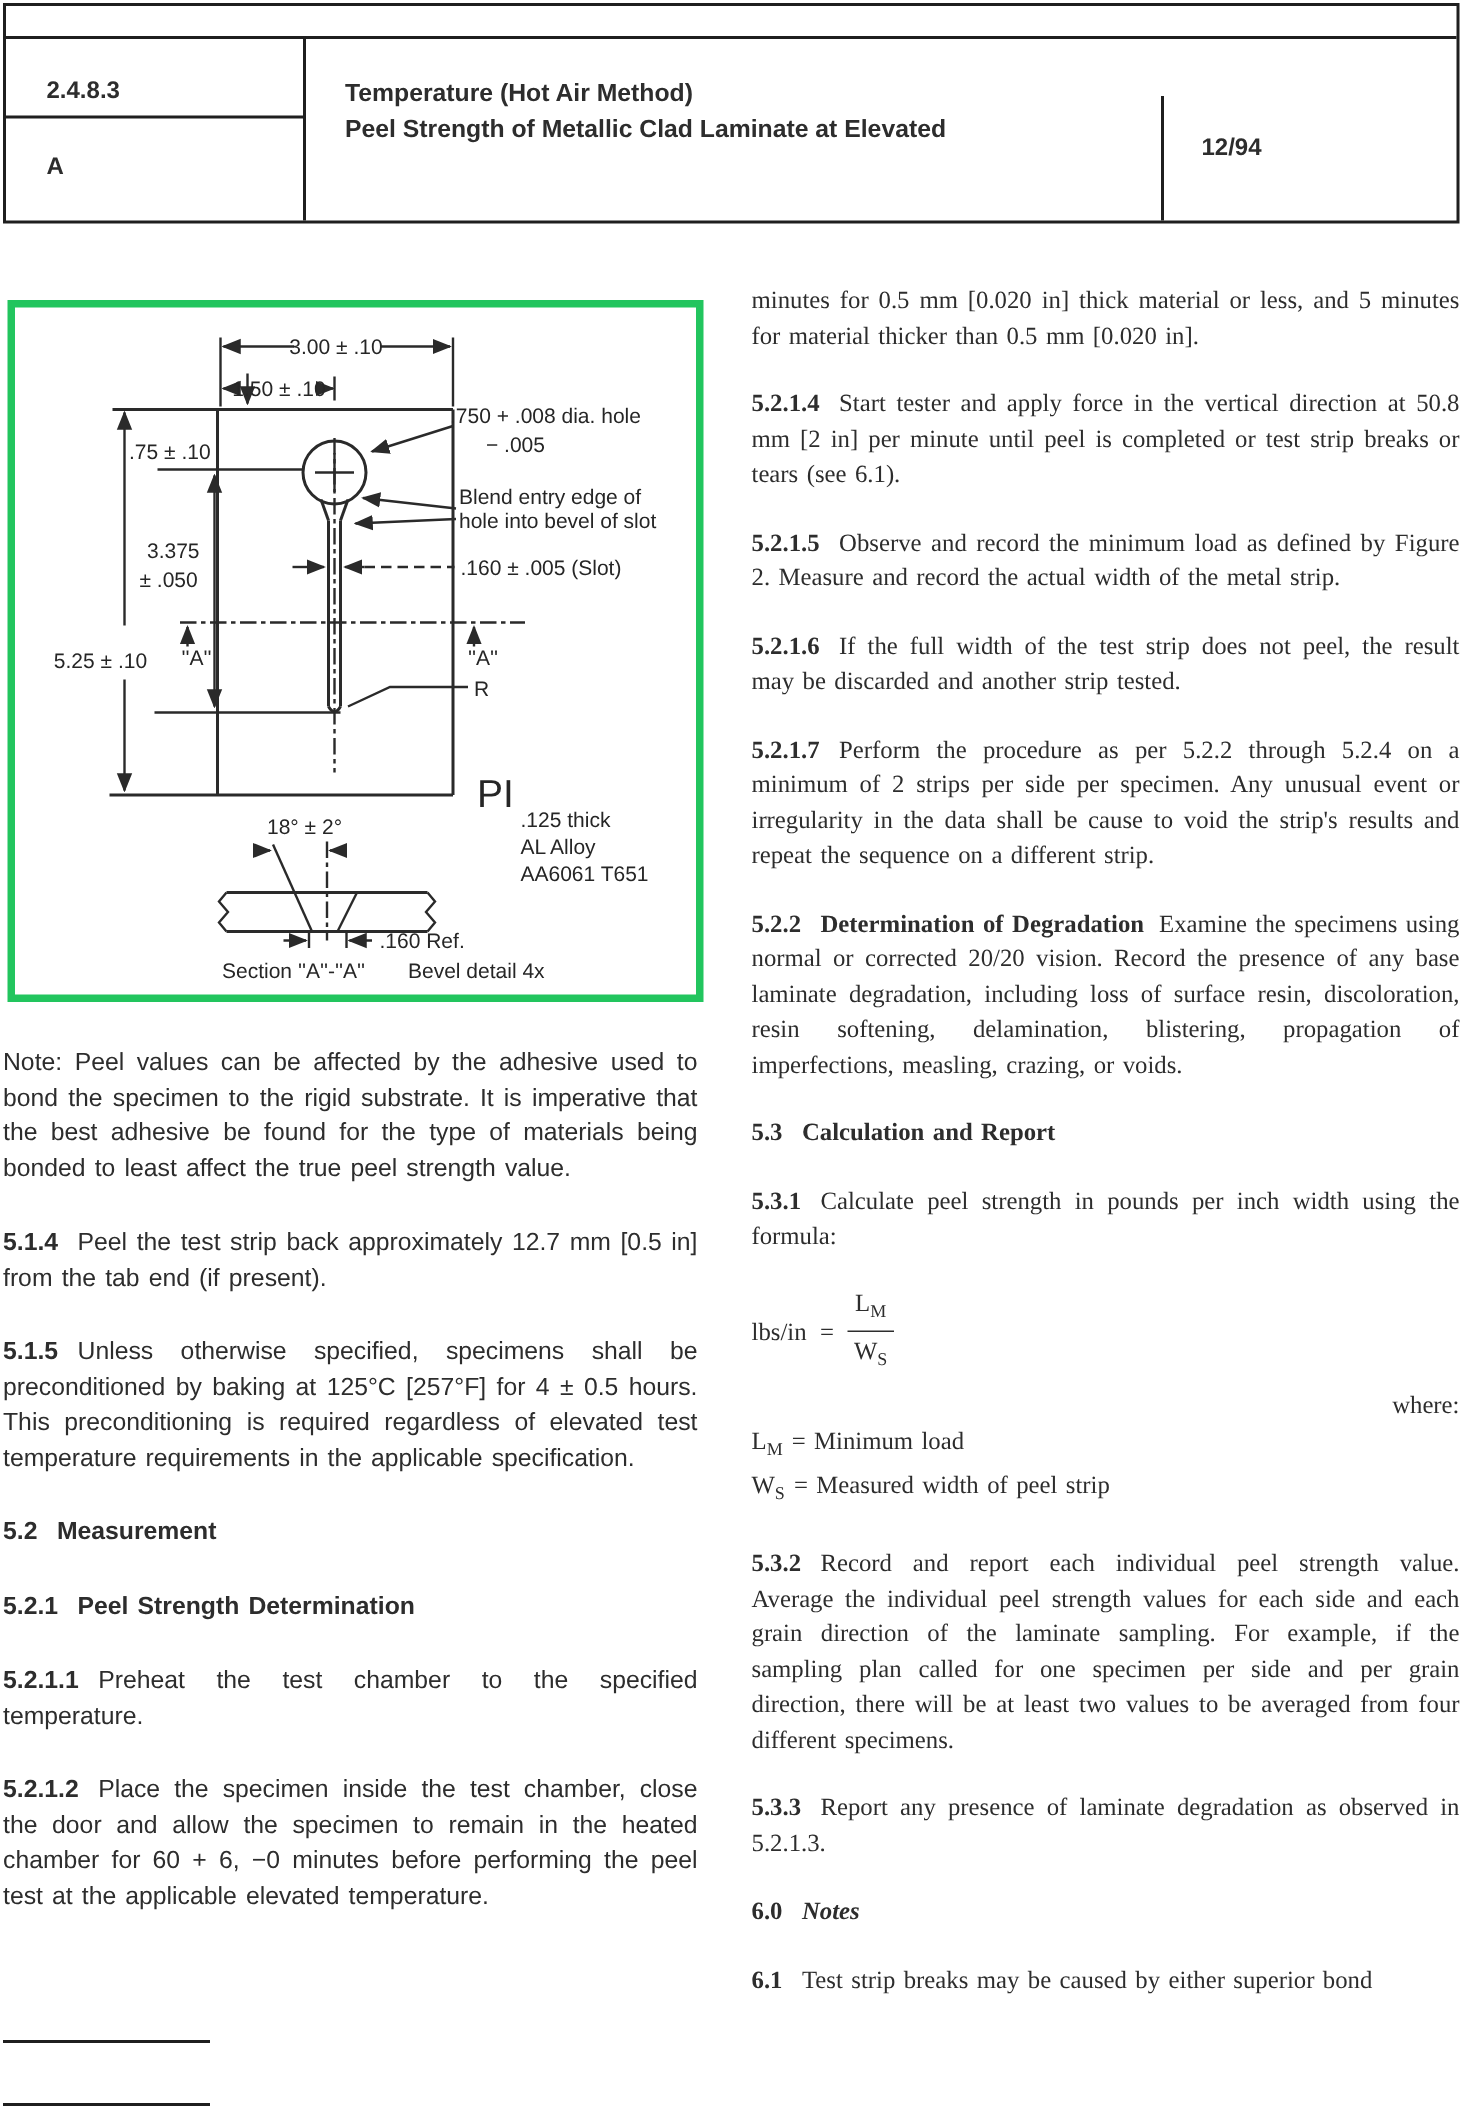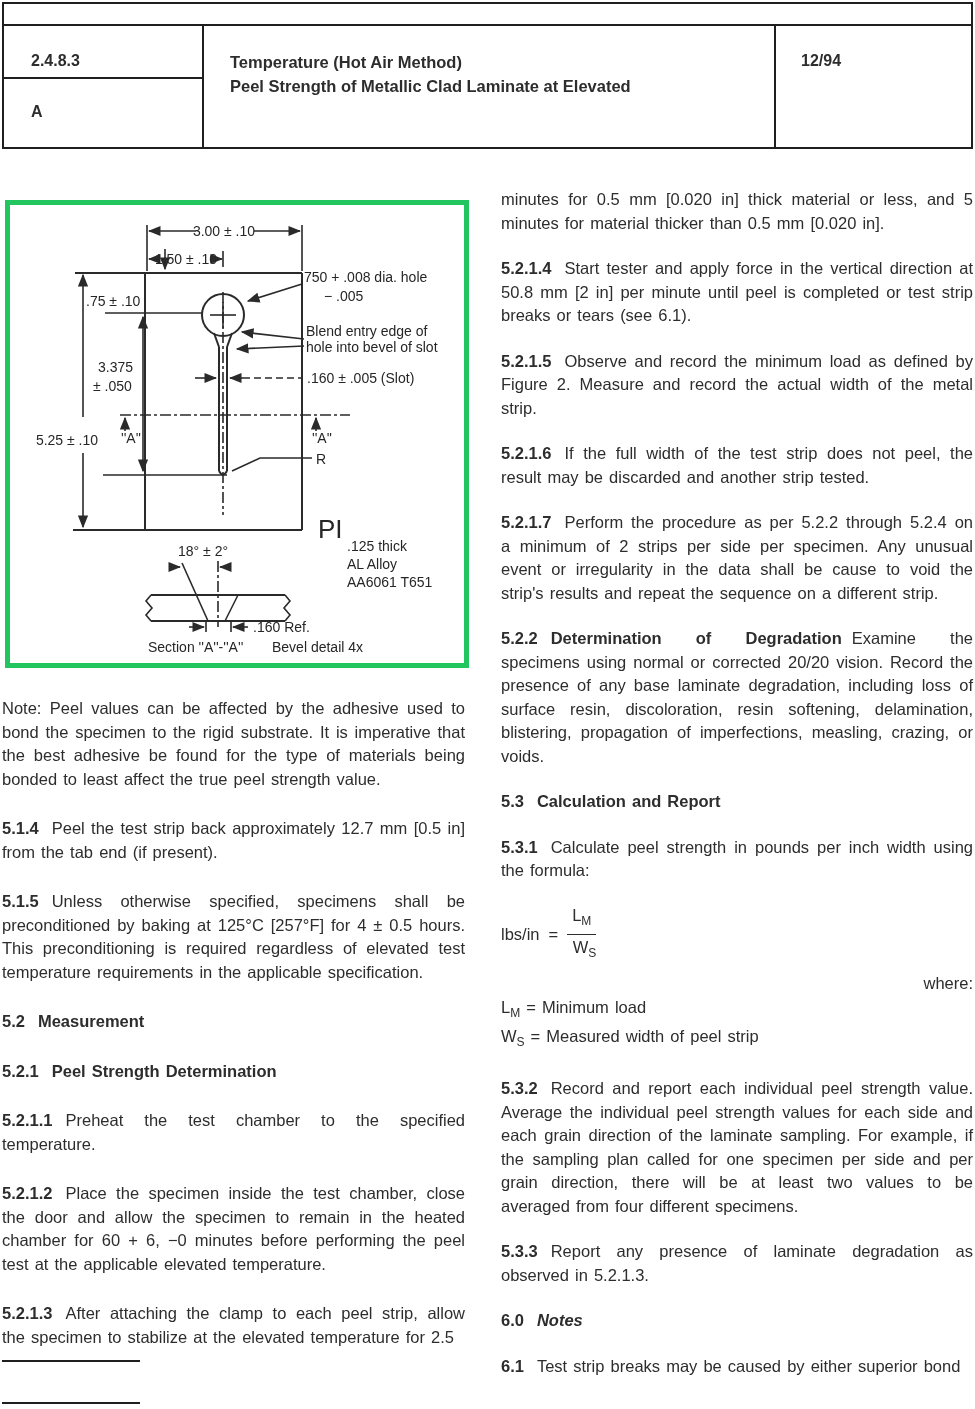--- a/index.html
+++ b/index.html
@@ -10,48 +10,48 @@
   .page{position:absolute;inset:0;}
 
   
   .hdr{position:absolute;left:2px;top:2px;width:967px;border:2px solid #1f1f1f;background:#fff;}
   .hdr-band{height:20px;border-bottom:2px solid #1f1f1f;}
   .hdr-row{display:flex;height:121px;}
   .hdr-left{width:198px;border-right:2px solid #1f1f1f;display:flex;flex-direction:column;}
   .hdr-num{height:53px;border-bottom:2px solid #1f1f1f;box-sizing:border-box;padding:26px 0 0 27px;font-weight:bold;font-size:16px;}
   .hdr-rev{flex:1;padding:24px 0 0 27px;font-weight:bold;font-size:16px;}
   .hdr-title{flex:1;padding:24px 10px 0 26px;font-weight:bold;font-size:16.5px;line-height:24px;}
-  .hdr-date{width:197px;border-left:2px solid #1f1f1f;box-sizing:border-box;padding:26px 0 0 25px;font-weight:bold;font-size:16px;}
+  .hdr-date{width:197px;border-left:2px solid #1f1f1f;box-sizing:border-box;padding:26px 0 0 25px;font-weight:bold;font-size:16px;margin-top:38px;}
 
   
   .figure-box{position:absolute;left:5px;top:200px;width:454px;height:458px;border:5px solid #22c55e;background:#fff;}
   .figure-box svg{display:block;}
   .ln{stroke:#2a2a2a;stroke-width:1.6;fill:none;}
   .thk{stroke-width:2;}
   .dsh{stroke-dasharray:11 3 3 3;}
   .dsh2{stroke-dasharray:7 4;}
   svg text{font-family:"Liberation Sans", sans-serif;font-size:14px;fill:#262626;}
   text.big{font-size:26px;}
 
   
   .col{position:absolute;font-size:16.5px;line-height:23.5px;text-align:justify;word-spacing:1.5px;}
   .col p{margin:0 0 26px 0;}
   .col-left{left:2px;top:697px;width:463px;}
-  .col-right{left:501px;top:188px;width:472px;}
+  .col-right{left:501px;top:188px;width:472px;font-family:Liberation Serif, serif;}
   .col-right p{margin-bottom:22px;}
   .pn{font-weight:bold;margin-right:13px;}
   .rh{font-weight:bold;margin-right:10px;}
   p.h{font-weight:bold;margin-top:20px;}
   .it{font-style:italic;}
 
   
   .formula{display:flex;align-items:center;gap:9px;margin:2px 0 8px 0;text-align:left;}
   .frac{display:inline-flex;flex-direction:column;text-align:center;line-height:21px;}
   .fnum{border-bottom:1.6px solid #2d2d2d;padding:0 5px 2px 5px;text-align:right;}
-  .fden{padding-top:2px;text-align:right;}
+  .fden{padding-top:2px;}
   sub{font-size:12px;}
   p.defline{margin:0 !important;text-align:left;}
   .def-rest{margin-left:6px;}
   p.wh{margin:0 !important;text-align:right;}
 
   .rule{position:absolute;left:2px;width:138px;height:2px;background:#1f1f1f;}
   .rule-1{top:1360px;}
   .rule-2{top:1402px;}
 </style>
 </head>
@@ -176,21 +176,20 @@
   </div>
 
   <div class="col col-left">
     <p>Note: Peel values can be affected by the adhesive used to bond the specimen to the rigid substrate. It is imperative that the best adhesive be found for the type of materials being bonded to least affect the true peel strength value.</p>
     <p><b class="pn">5.1.4</b><span>Peel the test strip back approximately 12.7 mm [0.5 in] from the tab end (if present).</span></p>
     <p><b class="pn">5.1.5</b><span>Unless otherwise specified, specimens shall be preconditioned by baking at 125°C [257°F] for 4 ± 0.5 hours. This preconditioning is required regardless of elevated test temperature requirements in the applicable specification.</span></p>
     <p class="h"><b class="pn">5.2</b><b>Measurement</b></p>
     <p class="h"><b class="pn">5.2.1</b><b>Peel Strength Determination</b></p>
     <p><b class="pn">5.2.1.1</b><span>Preheat the test chamber to the specified temperature.</span></p>
     <p><b class="pn">5.2.1.2</b><span>Place the specimen inside the test chamber, close the door and allow the specimen to remain in the heated chamber for 60 + 6, −0 minutes before performing the peel test at the applicable elevated temperature.</span></p>
-    <p><b class="pn">5.2.1.3</b><span>After attaching the clamp to each peel strip, allow the specimen to stabilize at the elevated temperature for 2.5</span></p>
   </div>
 
   <div class="col col-right">
     <p>minutes for 0.5 mm [0.020 in] thick material or less, and 5 minutes for material thicker than 0.5 mm [0.020 in].</p>
     <p><b class="pn">5.2.1.4</b><span>Start tester and apply force in the vertical direction at 50.8 mm [2 in] per minute until peel is completed or test strip breaks or tears (see 6.1).</span></p>
     <p><b class="pn">5.2.1.5</b><span>Observe and record the minimum load as defined by Figure 2. Measure and record the actual width of the metal strip.</span></p>
     <p><b class="pn">5.2.1.6</b><span>If the full width of the test strip does not peel, the result may be discarded and another strip tested.</span></p>
     <p><b class="pn">5.2.1.7</b><span>Perform the procedure as per 5.2.2 through 5.2.4 on a minimum of 2 strips per side per specimen. Any unusual event or irregularity in the data shall be cause to void the strip's results and repeat the sequence on a different strip.</span></p>
     <p><b class="pn">5.2.2</b><b class="rh">Determination of Degradation</b><span>Examine the specimens using normal or corrected 20/20 vision. Record the presence of any base laminate degradation, including loss of surface resin, discoloration, resin softening, delamination, blistering, propagation of imperfections, measling, crazing, or voids.</span></p>
     <p class="h"><b class="pn">5.3</b><b>Calculation and Report</b></p>

